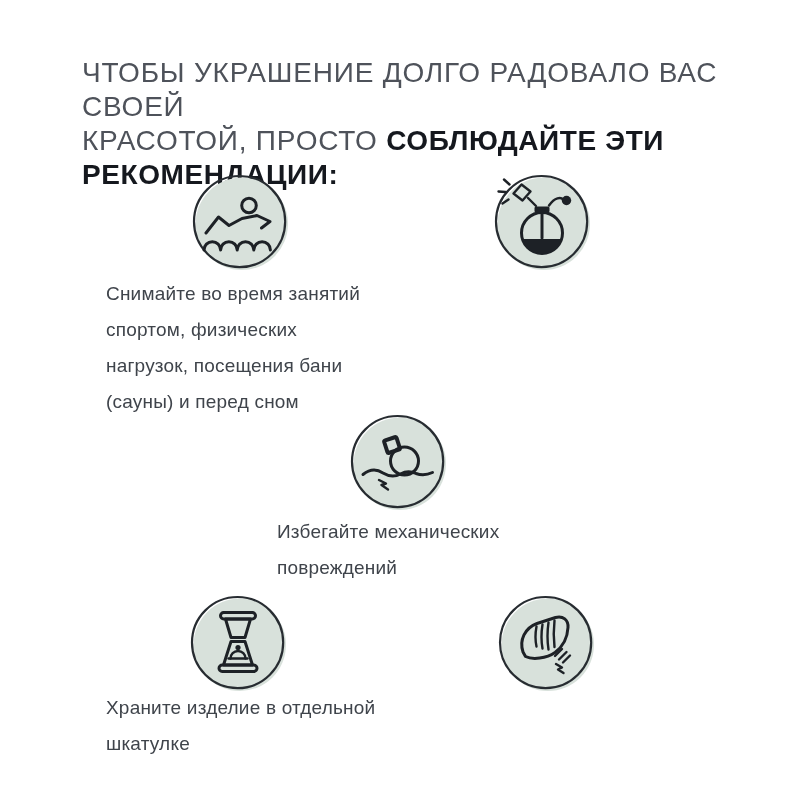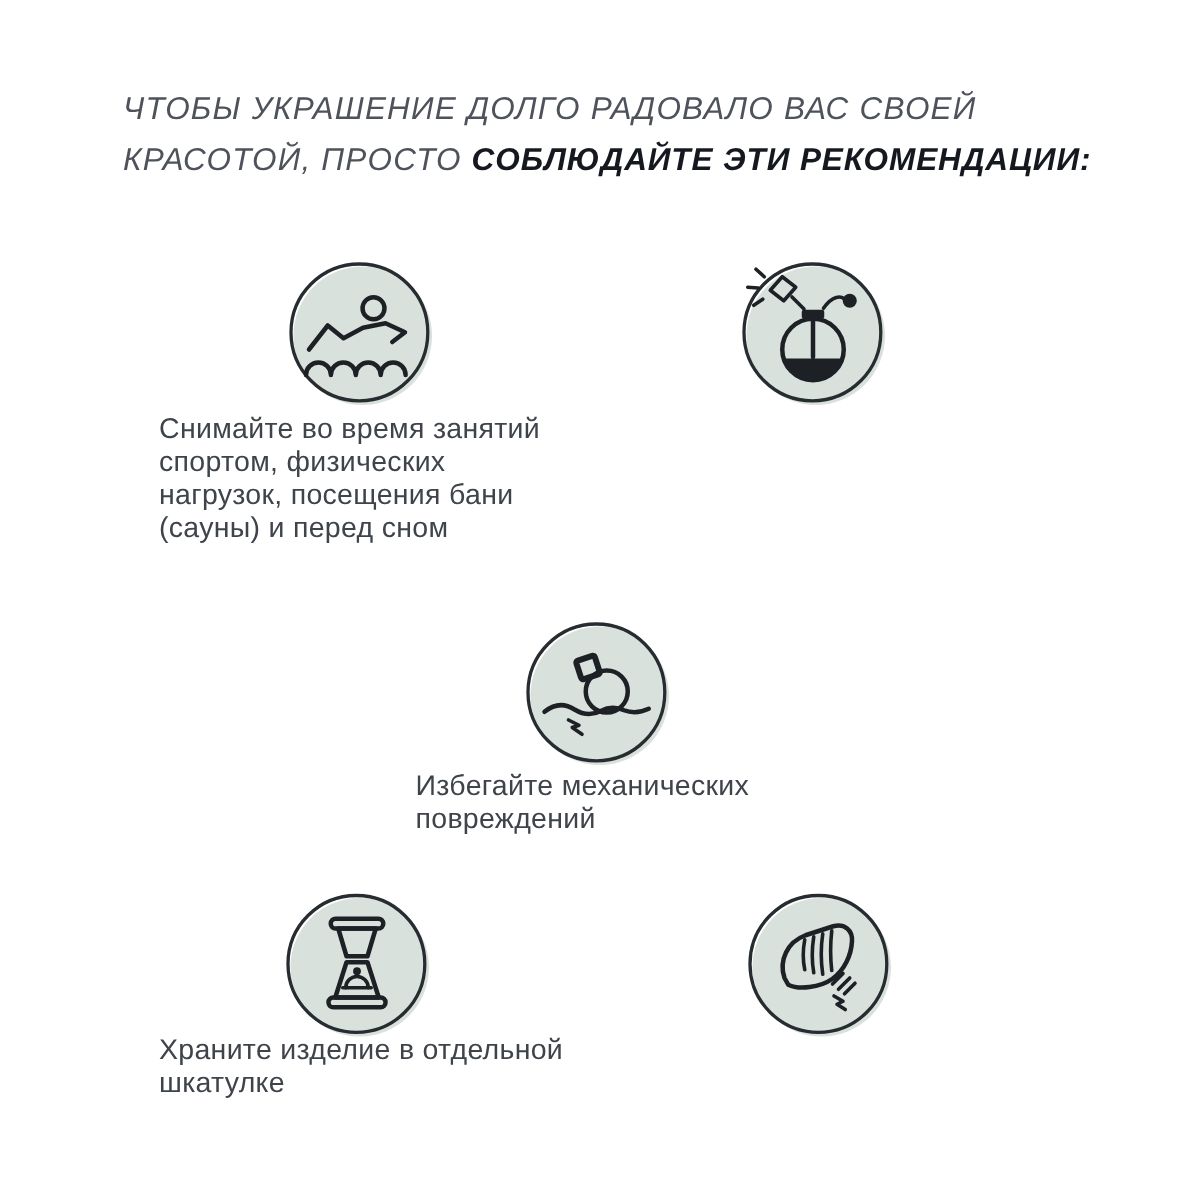--- a/index.html
+++ b/index.html
@@ -2,27 +2,27 @@
 <html><head>
 <meta charset="utf-8">
 <style>
   html,body { margin:0; padding:0; background:#ffffff; }
   .page {
     position:relative; width:800px; height:800px; background:#ffffff;
     font-family:"Liberation Sans", sans-serif; overflow:hidden;
   }
   .title {
     position:absolute; left:82px; top:56px; width:680px;
-    font-size:21px; line-height:34px; letter-spacing:0.8px;
-    color:#4e525a; text-transform:uppercase;font-style:italic;
+    font-size:28px; line-height:34px; letter-spacing:0.8px;
+    color:#4e525a; text-transform:uppercase;
   }
   .title .t-bold { font-weight:bold; color:#15181e; letter-spacing:0.6px;margin-top:12px; }
   .icon { position:absolute; width:100px; height:100px; }
   .rec-text {
-    position:absolute; font-size:19px; line-height:22px;
+    position:absolute; font-size:19px; line-height:36px;
     color:#3f444b; letter-spacing:0.2px; white-space:pre-line;
   }
   #icon-1 { left:190px; top:172px; }
   #icon-2 { left:492px; top:172px; }
   #icon-3 { left:348px; top:412px; }
   #icon-4 { left:188px; top:593px; }
   #icon-5 { left:496px; top:593px; }
   #text-1 { left:106px; top:276px; width:300px; }
   #text-2 { left:400px; top:276px; width:320px; }
   #text-3 { left:277px; top:514px; width:280px; }

